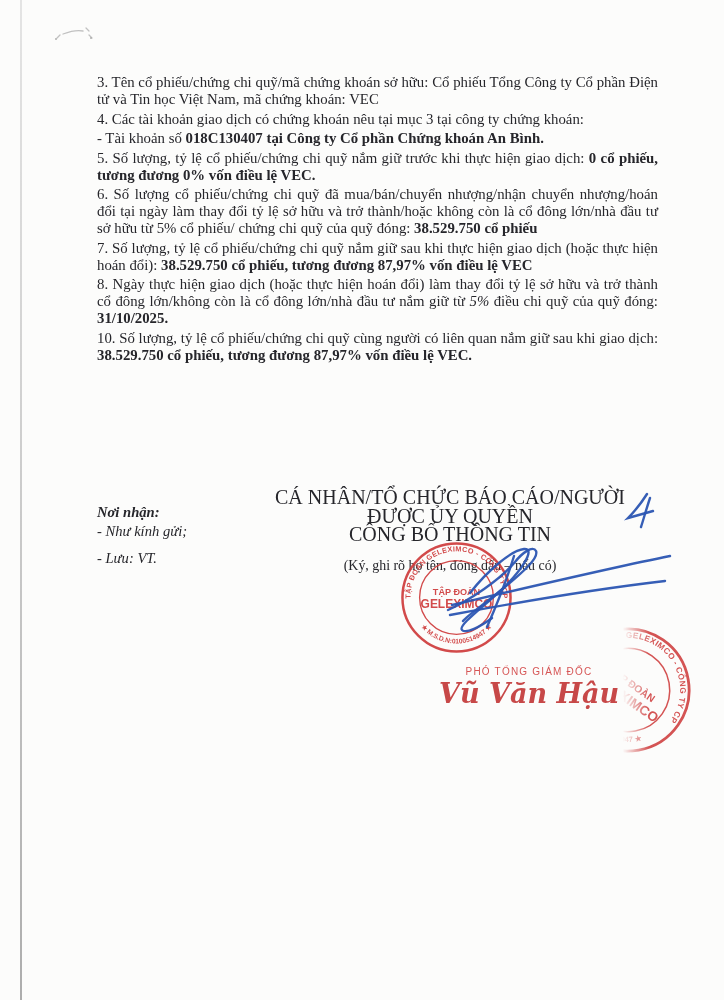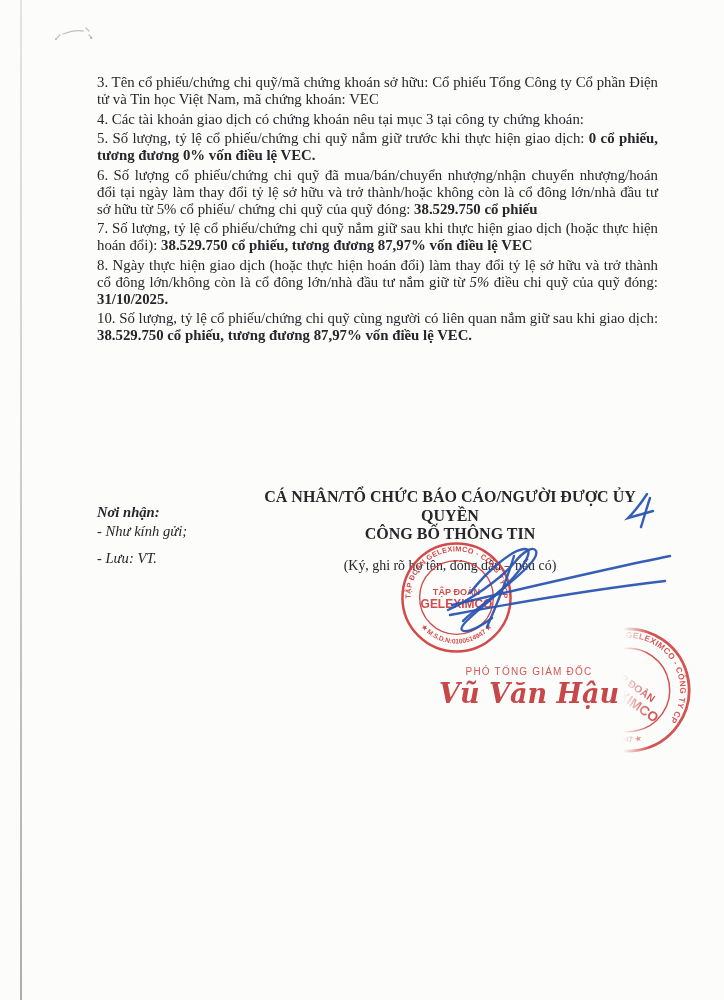--- a/index.html
+++ b/index.html
@@ -27,21 +27,21 @@
   .b{font-weight:bold;}
   .i{font-style:italic;}
 
   
   .recipients{position:absolute; left:97px; top:503px; font-size:14.6px; line-height:19px;}
   .recipients .rt{font-weight:bold; font-style:italic;}
   .recipients .rl{font-style:italic;}
   .recipients .l2{margin-top:8px;}
 
   .signblock{position:absolute; left:252px; top:488px; width:396px; text-align:center; line-height:18.5px;}
-  .signblock .sb1{font-weight:bold; font-size:16px;}
+  .signblock .sb1{font-weight:normal; font-size:20px;}
   .signblock .sb3{font-size:13.9px; margin-top:13px;}
 
   
   .stamp{position:absolute; left:399px; top:540px; width:115px; height:115px; opacity:.93;}
   .sr{fill:none; stroke:var(--red);}
   .st{fill:var(--red); font-family:"Liberation Sans", sans-serif; font-weight:bold;}
 
   .partial-stamp-wrap{
     position:absolute; left:563px; top:625px; width:130px; height:130px; opacity:.88;
     -webkit-mask-image:linear-gradient(to right, transparent 46%, #000 66%);
@@ -73,20 +73,21 @@
 
   <svg class="pencil" viewBox="0 0 60 25">
     <path d="M 12 16 l 3 -3 M 18 12 C 26 9 33 8 38 9 M 41 6 l 3 3 M 44 13 l 3 3" fill="none" stroke="#a9a9a9" stroke-width="1.3" stroke-linecap="round"></path>
     <circle cx="11" cy="17" r="1" fill="#8f8f8f"></circle>
     <circle cx="46" cy="16" r="1" fill="#8f8f8f"></circle>
   </svg>
 
   <div class="body-text">
       <p><span>3. Tên cổ phiếu/chứng chi quỹ/mã chứng khoán sở hữu: Cổ phiếu Tổng Công ty Cổ phần Điện tử và Tin học Việt Nam, mã chứng khoán: VEC</span></p>
       <p><span>4. Các tài khoản giao dịch có chứng khoán nêu tại mục 3 tại công ty chứng khoán:</span></p>
+      <p><span>- Tài khoản số </span><span class="b">018C130407 tại Công ty Cổ phần Chứng khoán An Bình.</span></p>
       <p><span>5. Số lượng, tỷ lệ cổ phiếu/chứng chi quỹ nắm giữ trước khi thực hiện giao dịch: </span><span class="b">0 cổ phiếu, tương đương 0% vốn điều lệ VEC.</span></p>
       <p><span>6. Số lượng cổ phiếu/chứng chi quỹ đã mua/bán/chuyển nhượng/nhận chuyển nhượng/hoán đổi tại ngày làm thay đổi tỷ lệ sở hữu và trở thành/hoặc không còn là cổ đông lớn/nhà đầu tư sở hữu từ 5% cổ phiếu/ chứng chi quỹ của quỹ đóng: </span><span class="b">38.529.750 cổ phiếu</span></p>
       <p><span>7. Số lượng, tỷ lệ cổ phiếu/chứng chi quỹ nắm giữ sau khi thực hiện giao dịch (hoặc thực hiện hoán đổi): </span><span class="b">38.529.750 cổ phiếu, tương đương 87,97% vốn điều lệ VEC</span></p>
       <p><span>8. Ngày thực hiện giao dịch (hoặc thực hiện hoán đổi) làm thay đổi tỷ lệ sở hữu và trở thành cổ đông lớn/không còn là cổ đông lớn/nhà đầu tư nắm giữ từ </span><span class="i">5%</span><span> điều chi quỹ của quỹ đóng: </span><span class="b">31/10/2025.</span></p>
       <p><span>10. Số lượng, tỷ lệ cổ phiếu/chứng chi quỹ cùng người có liên quan nắm giữ sau khi giao dịch: </span><span class="b">38.529.750 cổ phiếu, tương đương 87,97% vốn điều lệ VEC.</span></p>
     </div>
 
   <div class="recipients">
     <div class="rt">Nơi nhận:</div>
     <div class="rl">- Như kính gửi;</div>

